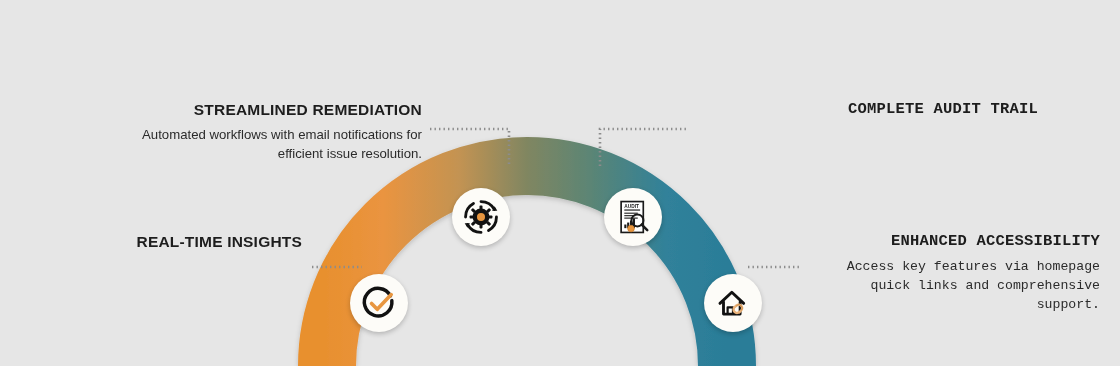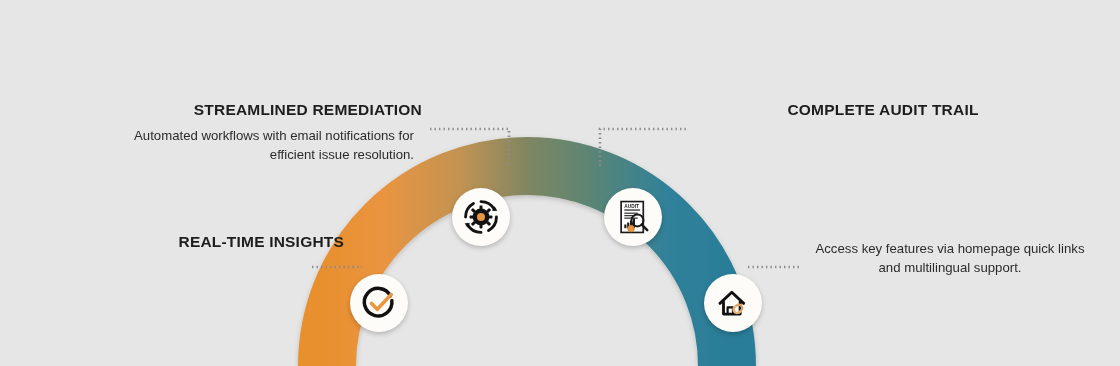--- a/index.html
+++ b/index.html
@@ -36,29 +36,29 @@
     color: #1d1d1d;
     letter-spacing: 0.2px;
     line-height: 1.25;
     margin: 0 0 7px 0;
     white-space: nowrap;
   }
   .tb-body {
     font-size: 13.2px;
     color: #2b2b2b;
     line-height: 1.42;
-    margin: 8px;
+    margin: 0;
   }
   .align-right { text-align: right; }
-  .align-left  { text-align: center; }
+  .align-left  { text-align: right; font-family: Liberation Mono, monospace; }
 
   
   #block-streamlined { left: 120px; top: 100px; width: 302px; }
   #block-audit       { left: 728px; top: 100px; width: 310px; }
-  #block-insights    { left: 0px;   top: 232px; width: 302px; padding-left: 42px; }
+  #block-insights    { left: 0px;   top: 232px; width: 302px; }
   #block-access      { left: 800px; top: 232px; width: 300px; }
 
   
   .badge {
     position: absolute;
     width: 58px;
     height: 58px;
     border-radius: 50%;
     background: #fdfcf8;
     box-shadow: 0 2px 5px rgba(0,0,0,0.22);
@@ -123,21 +123,22 @@
 
   <div class="text-block align-left" id="block-audit">
     <div class="tb-title">COMPLETE AUDIT TRAIL</div>
   </div>
 
   <div class="text-block align-right" id="block-insights">
     <div class="tb-title">REAL-TIME INSIGHTS</div>
   </div>
 
   <div class="text-block align-left" id="block-access">
-    <div class="tb-body">Access key features via homepage quick links and multilingual support.</div>
+    <div class="tb-title">ENHANCED ACCESSIBILITY</div>
+    <div class="tb-body">Access key features via homepage quick links and comprehensive support.</div>
   </div>
 
   <div class="badge" id="badge-gear">
     <svg width="38" height="38" viewBox="0 0 48 48">
 
       <g fill="none" stroke="#121212" stroke-width="3.6" stroke-linecap="round">
         <path d="M 24 4.5 A 19.5 19.5 0 0 1 41.0 14.5"></path>
         <path d="M 43.5 24 A 19.5 19.5 0 0 1 33.5 41.0"></path>
         <path d="M 24 43.5 A 19.5 19.5 0 0 1 7.0 33.5"></path>
         <path d="M 4.5 24 A 19.5 19.5 0 0 1 14.5 7.0"></path>

